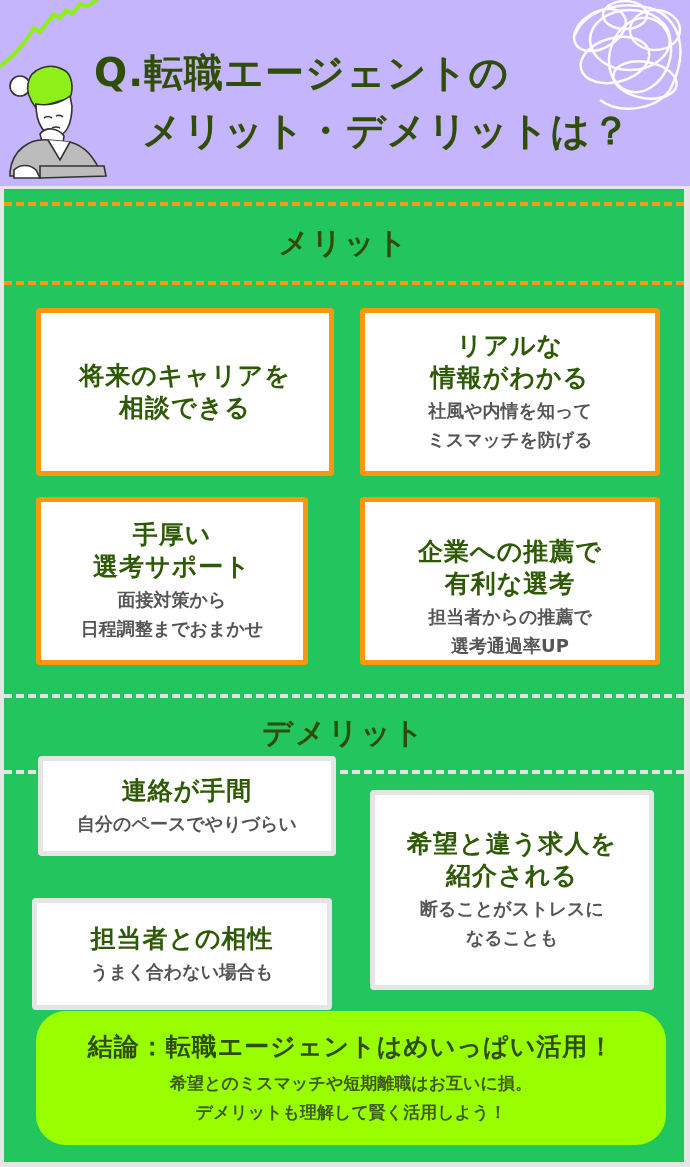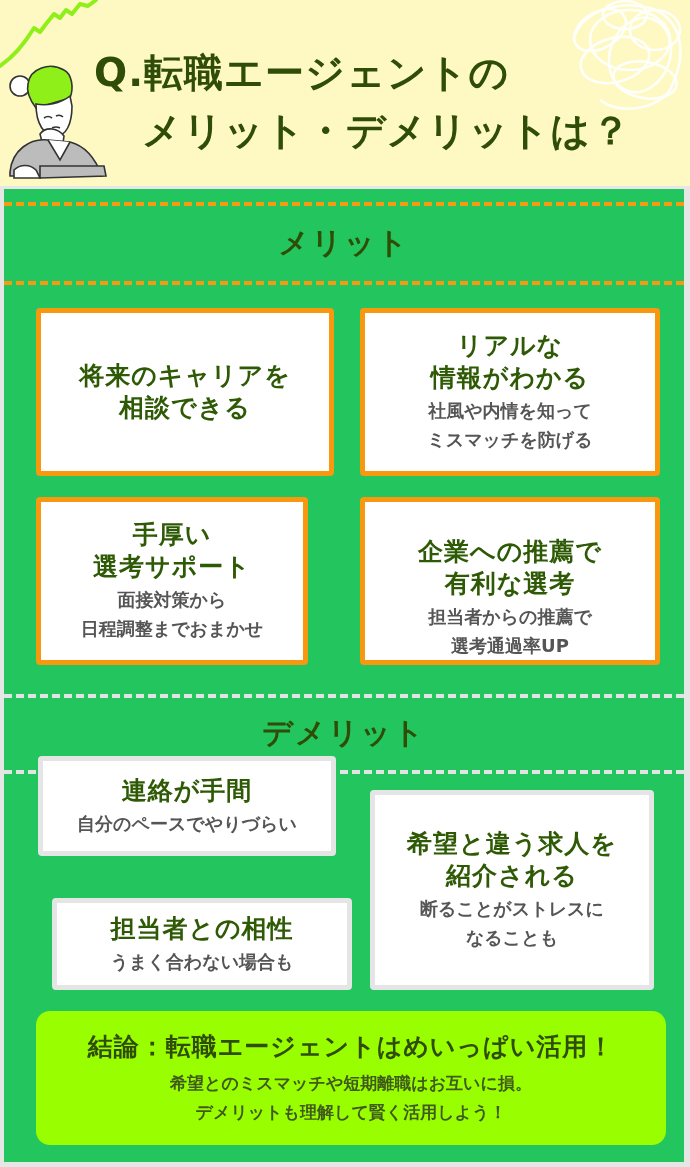--- a/index.html
+++ b/index.html
@@ -4,21 +4,21 @@
   <style>
     * { box-sizing: border-box; margin: 0; padding: 0; }
     html, body { width: 690px; height: 1167px; overflow: hidden; }
     body {
       background: #e6e6e6;
       font-family: "DejaVu Sans", "Liberation Sans", sans-serif;
       position: relative;
     }
     .header {
       position: absolute; left: 0; top: 0; width: 690px; height: 186px;
-      background: #fef9c3;
+      background: #c4b5fd;
     }
     .header svg.deco { position: absolute; left: 0; top: 0; }
     .title-line {
       position: absolute;
       color: #2f4d06;
       font-weight: bold;
       font-size: 39px;
       letter-spacing: 1px;
       white-space: nowrap;
     }
@@ -51,21 +51,21 @@
       color: #2f5a05; font-weight: bold; font-size: 25px; line-height: 32px;
       white-space: pre-line; letter-spacing: 1px;
     }
     .box .sub {
       color: #555555; font-weight: bold; font-size: 18px; line-height: 29px;
       white-space: pre-line; margin-top: 2px;
     }
     .conclusion {
       position: absolute; left: 32px; top: 822px; width: 630px; height: 134px;
       background: #99ff00;
-      border-radius: 14px;
+      border-radius: 30px;
       display: flex; flex-direction: column; align-items: center; justify-content: center;
       text-align: center;
     }
     .conclusion .c-title {
       color: #2f4d06; font-weight: bold; font-size: 25px; letter-spacing: 1px;
       margin-bottom: 6px; white-space: nowrap;
     }
     .conclusion .c-body {
       color: #3f5a1a; font-weight: bold; font-size: 17px; line-height: 29px;
       white-space: pre-line;
@@ -140,21 +140,21 @@
   </div>
 
   <div class="dash gray" style="top:505px;"></div>
   <div class="section-heading" style="top:524px;">デメリット</div>
   <div class="dash gray" style="top:581px;"></div>
 
   <div class="box gray" style="left:34px; top:567px; width:298px; height:100px;">
     <div class="head">連絡が手間</div>
     <div class="sub">自分のペースでやりづらい</div>
   </div>
-  <div class="box gray" style="left:48px; top:709px; width:300px; height:92px;">
+  <div class="box gray" style="left:28px; top:709px; width:300px; height:112px;">
     <div class="head">担当者との相性</div>
     <div class="sub">うまく合わない場合も</div>
   </div>
   <div class="box gray" style="left:366px; top:601px; width:284px; height:200px;">
     <div class="head">希望と違う求人を
 紹介される</div>
     <div class="sub">断ることがストレスに
 なることも</div>
   </div>
 

